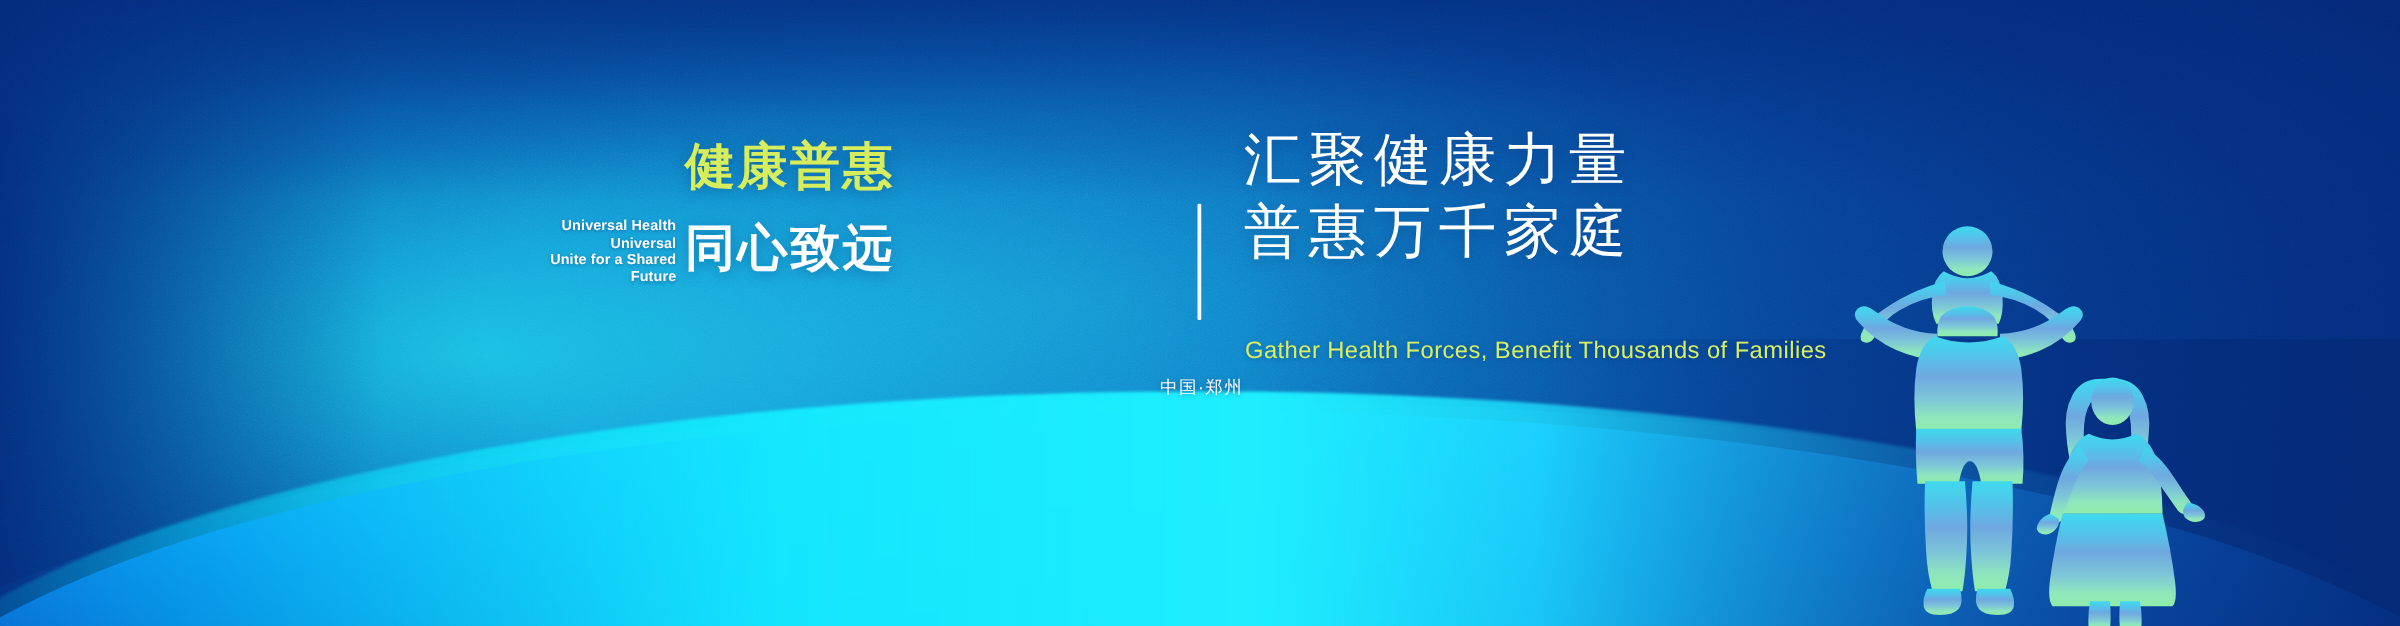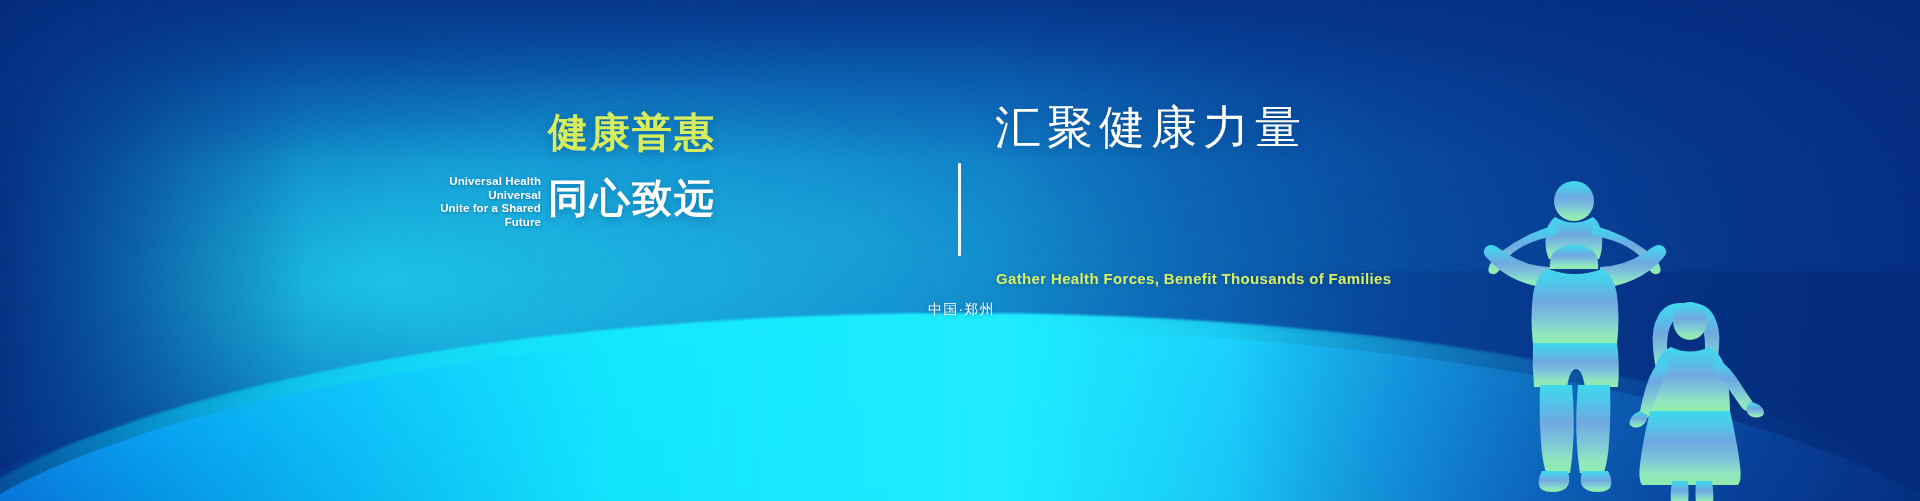--- a/index.html
+++ b/index.html
@@ -153,22 +153,22 @@
     line-height:58px;
     letter-spacing:6px;
     font-weight:400;
     white-space:nowrap;
     text-shadow:0 2px 9px rgba(0,55,115,0.35);
   }
   .eng-sub{
     position:absolute;
     left:996px;top:270px;
     color:#d9ef62;
-    font-size:15px;
-    font-weight:700;
+    font-size:19px;
+    font-weight:400;
     letter-spacing:0.35px;
     white-space:nowrap;
     text-shadow:0 1px 4px rgba(0,55,115,0.40);
   }
 
   
   .location{
     position:absolute;
     left:928px;top:301px;
     color:#ffffff;
@@ -289,20 +289,21 @@
 
     <div class="headline">
       <div class="hl-line hl-1">健康普惠</div>
       <div class="hl-line hl-2">同心致远</div>
     </div>
 
     <div class="divider"></div>
 
     <div class="right-cn">
       <div class="rcn-line">汇聚健康力量</div>
+      <div class="rcn-line">普惠万千家庭</div>
     </div>
 
     <div class="eng-sub">Gather Health Forces, Benefit Thousands of Families</div>
 
     <div class="location">中国·郑州</div>
 
   </div>
 </div>
 
 </body></html>

